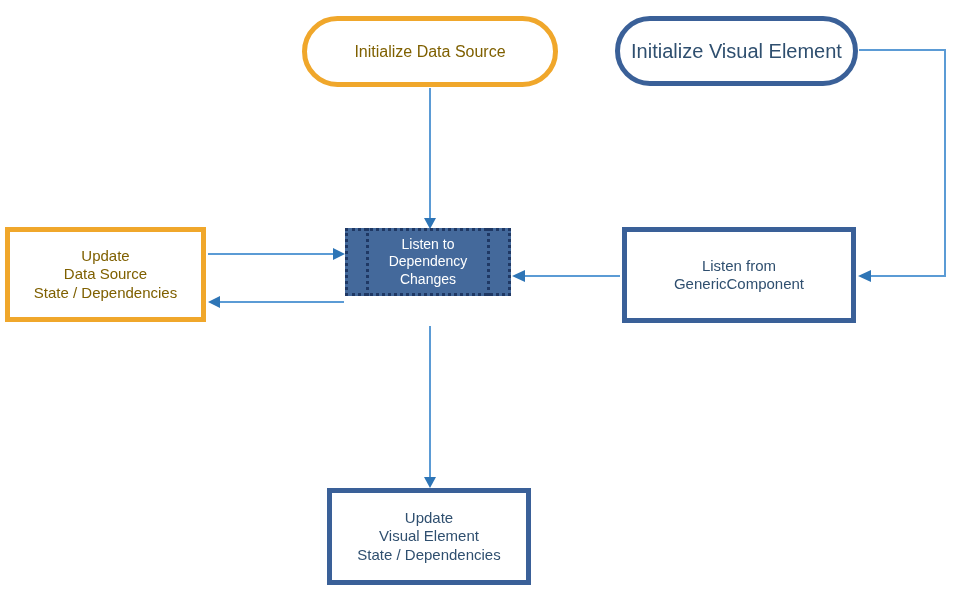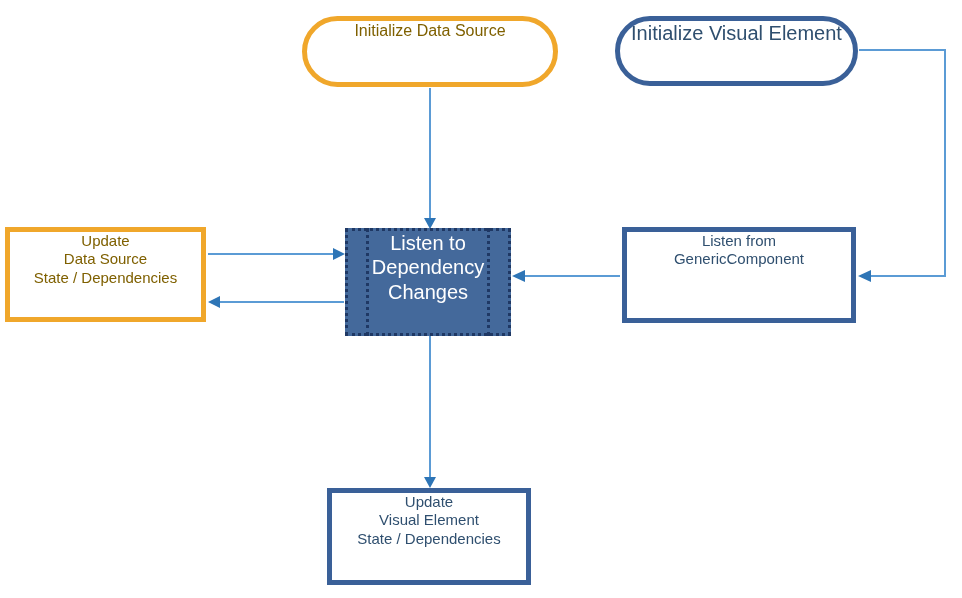--- a/index.html
+++ b/index.html
@@ -23,20 +23,21 @@
     left: 0;
     top: 0;
     width: 962px;
     height: 598px;
     pointer-events: none;
   }
   .node {
     position: absolute;
     box-sizing: border-box;
     display: flex;
+    align-items: center;
     justify-content: center;
     text-align: center;
     line-height: 1.22;
     z-index: 3;
   }
   .node-label {
     display: block;
     white-space: pre-line;
     padding: 0 6px;
   }
@@ -135,21 +136,21 @@
   <div class="node shape-terminator theme-blue" style="left:615px; top:16px; width:243px; height:70px; font-size:20px;">
     <span class="node-label">Initialize Visual Element</span>
   </div>
 
   <div class="node shape-rect theme-orange" style="left:5px; top:227px; width:201px; height:95px; font-size:15px;">
     <span class="node-label">Update
 Data Source
 State / Dependencies</span>
   </div>
 
-  <div class="node shape-subroutine theme-filled" style="left:345px; top:228px; width:166px; height:108px; font-size:20px;">
+  <div class="node shape-subroutine theme-filled" style="left:345px; top:228px; width:166px; height:68px; font-size:14px;">
     <span class="rail rail-left"></span>
     <span class="rail rail-right"></span>
     <span class="node-label">Listen to
 Dependency
 Changes</span>
   </div>
 
   <div class="node shape-rect theme-blue" style="left:622px; top:227px; width:234px; height:96px; font-size:15px;">
     <span class="node-label">Listen from
 GenericComponent</span>

